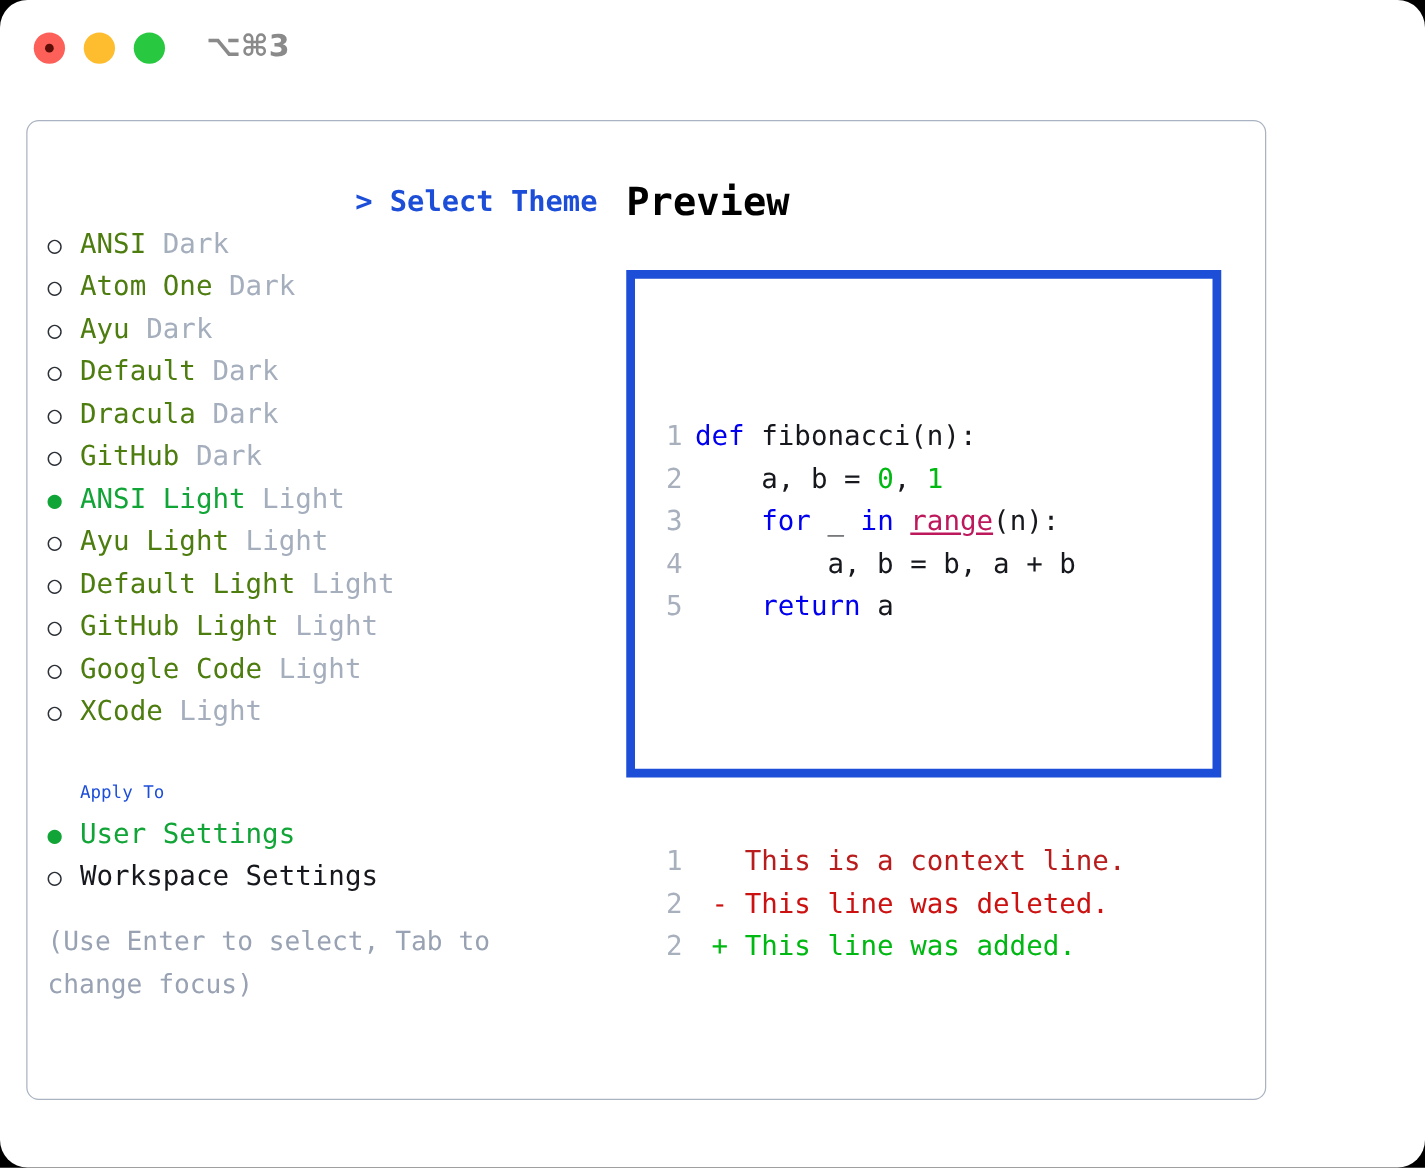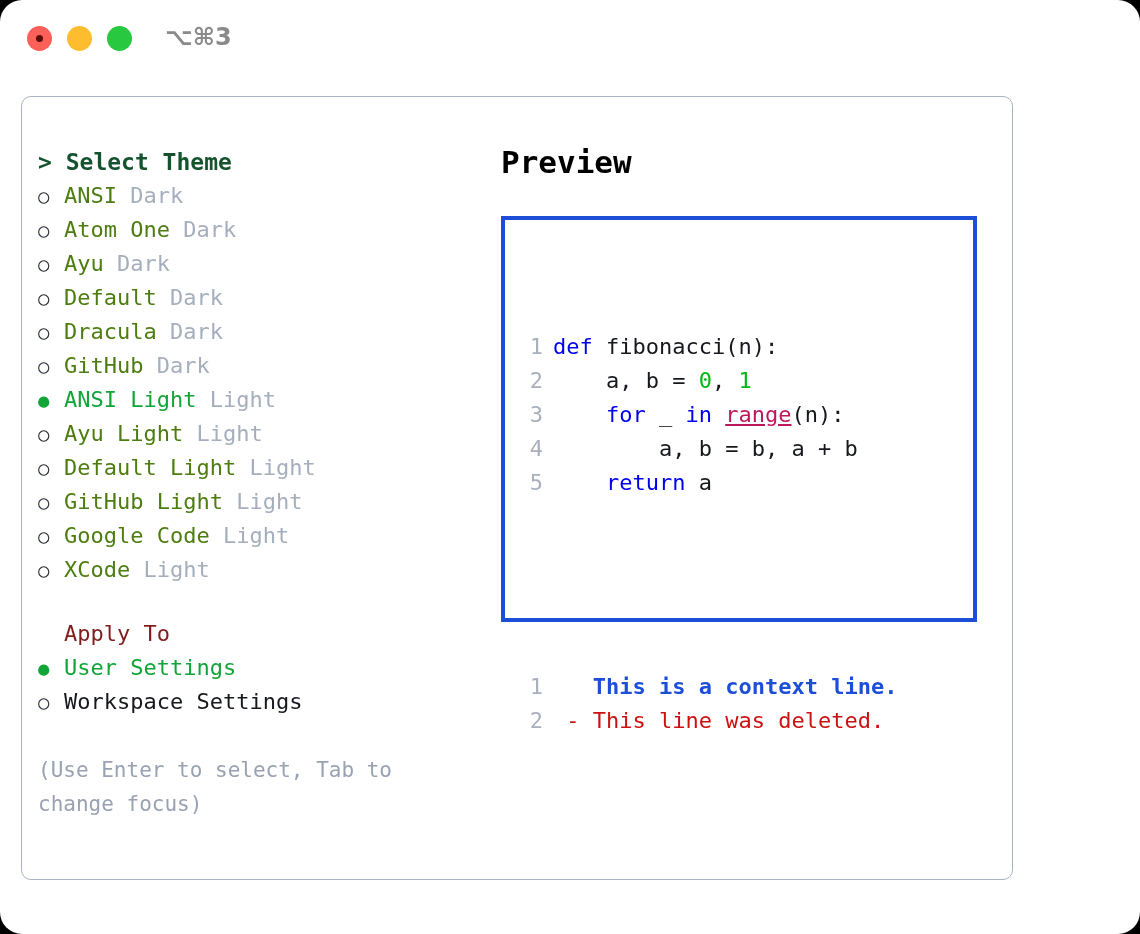--- a/index.html
+++ b/index.html
@@ -87,45 +87,46 @@
   .row {
     height: 34px;
     line-height: 34px;
     font-size: 22px;
     white-space: pre;
     color: #16181d;
   }
   #select-theme-header {
     font-weight: 700;
     font-size: 23px;
-    color: #14532d;
+    color: #1d4ed8;
+    text-align: right;
   }
   .marker {
     display: inline-block;
     width: 26px;
     font-size: 20px;
   }
   .marker.dot { color: #11a437; font-size: 19px; }
   .marker.ring { color: #2b2f36; font-size: 19px; }
   .theme-name { color: #4d7c0f; }
   .theme-kind { color: #a5aebd; }
   .row.selected .theme-name { color: #11a437; margin-top: 40px; }
   .row.selected .theme-kind { color: #a5aebd; }
 
   #apply-to-block { margin-top: 30px; }
   #apply-to-label {
     padding-left: 26px;
-    font-size: 22px;
-    color: #7f1d1d;
+    font-size: 14px;
+    color: #1d4ed8;
   }
   .apply-row.selected .apply-label { color: #11a437; }
   .apply-label { color: #16181d; text-align: right; }
 
   #hint-text {
-    margin-top: 34px;
+    margin-top: 17px;
     font-size: 21px;
     line-height: 34px;
     color: #98a2b3;
     width: 420px;
     white-space: pre-wrap;
   }
 
   
   #preview-column {
     position: absolute;
@@ -136,21 +137,21 @@
   #preview-header {
     font-size: 31px;
     font-weight: 700;
     color: #000000;
     line-height: 34px;
   }
   #preview-box {
     margin-top: 37px;
     width: 476px;
     height: 406px;
-    border: 4px solid #1d4ed8;
+    border: 7px solid #1d4ed8;
     box-sizing: border-box;
     background: #ffffff;
     position: relative;
   }
   #code-area {
     position: absolute;
     left: 12px;
     top: 42px;
     font-size: 22px;
     line-height: 34px;
@@ -162,21 +163,21 @@
     width: 26px;
     text-align: right;
     color: #a8b0bd;
     margin-right: 10px;
   }
   .kw   { color: #0000ee; }
   .fn   { color: #be185d; text-decoration: underline; }
   .num  { color: #00b812; }
   .plain{ color: #16181d; }
   .spacer-line { height: 34px; }
-  .diff-ctx { color: #1d4ed8; font-weight: bold; }
+  .diff-ctx { color: #b91c1c; }
   .diff-del { color: #cc1111; }
   .diff-add { color: #00b812; }
 </style>
 </head>
 <body>
 
 <div id="app-window">
 
   <div id="titlebar">
     <div class="traffic" id="btn-close"></div>
@@ -216,19 +217,19 @@
 
       <div id="hint-text">(Use Enter to select, Tab to change focus)</div>
     </div>
 
     <div id="preview-column">
       <div id="preview-header">Preview</div>
       <div id="preview-box">
         <div id="code-area">
           <div id="code-lines"><div class="code-line"><span class="lnum">1</span><span class="kw">def</span><span class="plain"> fibonacci(n):</span></div><div class="code-line"><span class="lnum">2</span><span class="plain">    a, b = </span><span class="num">0</span><span class="plain">, </span><span class="num">1</span></div><div class="code-line"><span class="lnum">3</span><span class="plain">    </span><span class="kw">for</span><span class="plain"> _ </span><span class="kw">in</span><span class="plain"> </span><span class="fn">range</span><span class="plain">(n):</span></div><div class="code-line"><span class="lnum">4</span><span class="plain">        a, b = b, a + b</span></div><div class="code-line"><span class="lnum">5</span><span class="plain">    </span><span class="kw">return</span><span class="plain"> a</span></div></div>
           <div class="spacer-line"></div>
-          <div id="diff-lines"><div class="code-line"><span class="lnum">1</span><span class="diff-ctx">   This is a context line.</span></div><div class="code-line"><span class="lnum">2</span><span class="diff-del"> - This line was deleted.</span></div></div>
+          <div id="diff-lines"><div class="code-line"><span class="lnum">1</span><span class="diff-ctx">   This is a context line.</span></div><div class="code-line"><span class="lnum">2</span><span class="diff-del"> - This line was deleted.</span></div><div class="code-line"><span class="lnum">2</span><span class="diff-add"> + This line was added.</span></div></div>
         </div>
       </div>
     </div>
 
   </div>
 </div>
 
 </body></html>

